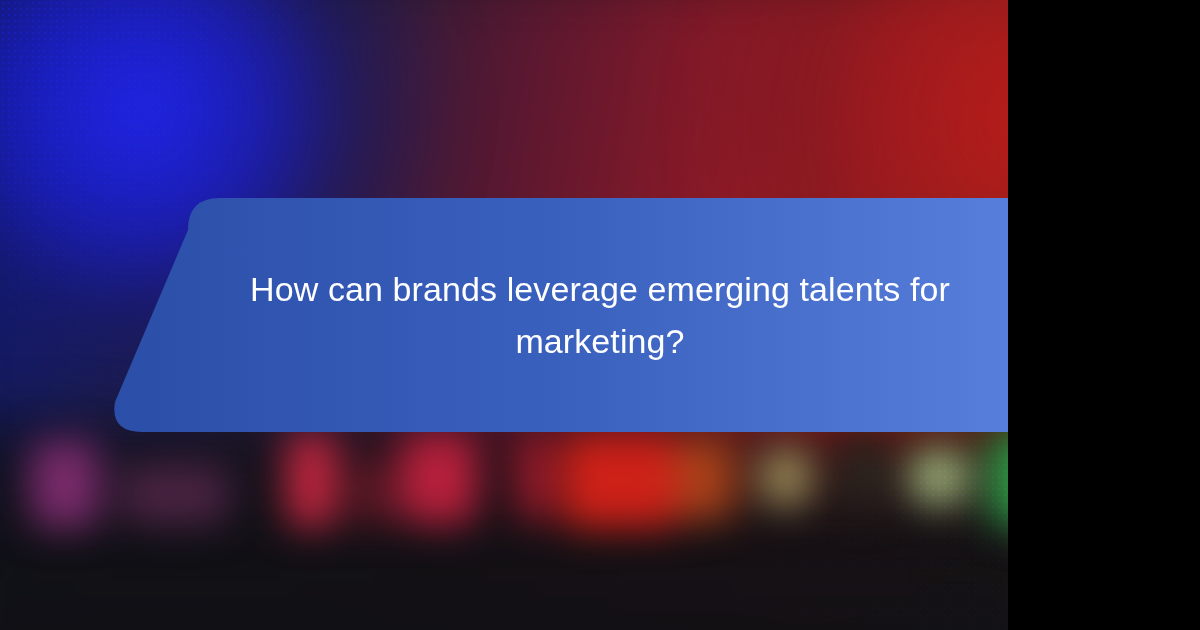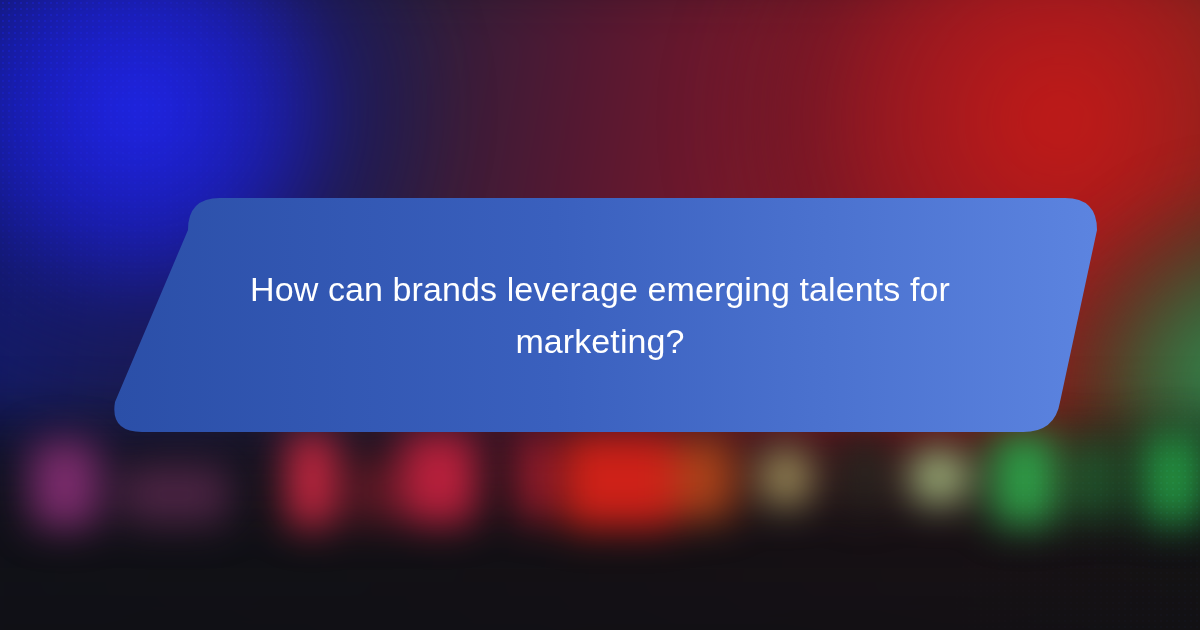--- a/index.html
+++ b/index.html
@@ -3,21 +3,21 @@
 <meta charset="utf-8">
 <style>
   html, body {
     margin: 0;
     padding: 0;
     background: #000;
   }
 
   #stage {
     position: relative;
-    width: 1200px;
+    width: 1008px;
     height: 630px;
     overflow: hidden;
     font-family: "Liberation Sans", sans-serif;
   }
 
   
   .bg-base {
     position: absolute;
     inset: 0;
     background: #141418;

